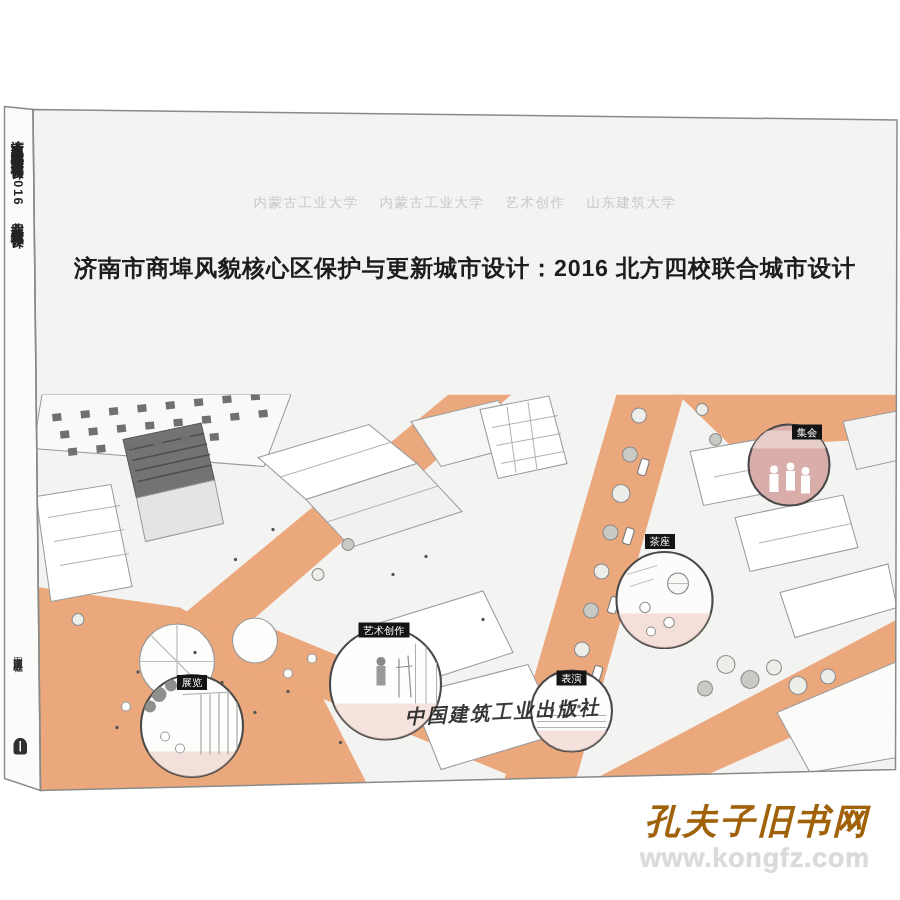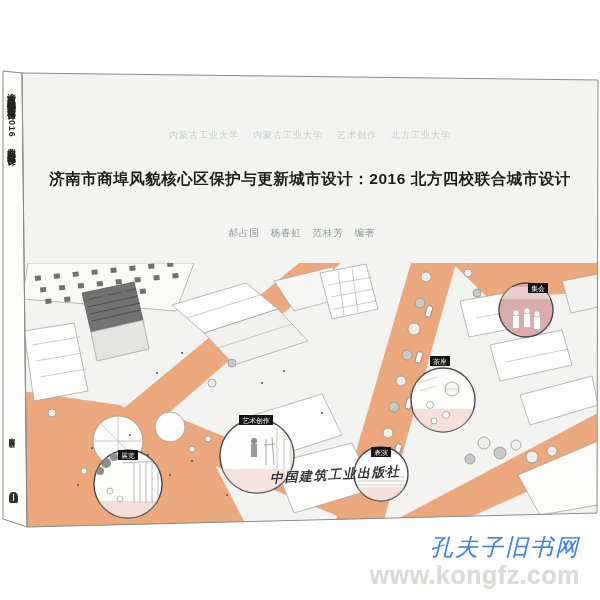--- a/index.html
+++ b/index.html
@@ -58,44 +58,43 @@
     border-radius:45% 45% 2px 2px;
   }
   .spine-logo::after{
     content:"";position:absolute;left:4px;top:2px;width:1px;height:7px;background:#fbfbf9;
   }
   
   #edges{position:absolute;inset:0;pointer-events:none;z-index:5;}
   
   .watermark{right:20px;top:536px;text-align:right;z-index:6;line-height:1;}
   .wm-name{
-    font-family:"DejaVu Serif",serif;font-weight:400;font-style:italic;
-    font-size:23px;color:#3b82f6;letter-spacing:2px;
+    font-family:"DejaVu Serif",serif;font-weight:700;font-style:italic;
+    font-size:23px;color:#a16207;letter-spacing:2px;
     text-shadow:1px 2px 1px #ffffff,0 0 1px #c4c4c2;
   }
   .wm-url{
-    margin-top:4px;font-weight:700;font-size:25px;color:#dadad8;letter-spacing:.5px;
+    margin-top:4px;font-weight:700;font-size:18px;color:#dadad8;letter-spacing:.5px;
     text-shadow:1px 2px 1px #ffffff,0 0 1px #c8c8c6;
   }
   svg text{font-family:"Liberation Sans",sans-serif;}
 </style>
 </head>
 <body>
 
 <div>
 
   <div id="front-cover">
 
     <div class="abs universities">
-      <span>内蒙古工业大学</span><span>内蒙古工业大学</span><span>艺术创作</span><span>北方工业大学</span>
+      <span>内蒙古工业大学</span><span>内蒙古工业大学</span><span>艺术创作</span><span>山东建筑大学</span>
     </div>
 
     <div class="abs cover-title">济南市商埠风貌核心区保护与更新城市设计：2016 北方四校联合城市设计</div>
 
-    <div class="abs cover-authors">郝占国　杨春虹　范桂芳　编著</div>
 
     <svg class="abs illus" viewBox="0 0 576 264">
       <defs>
         <clipPath id="cp1">
             <circle cx="504" cy="47" r="27"></circle>
           </clipPath>
         <clipPath id="cp2">
             <circle cx="421" cy="137" r="32"></circle>
           </clipPath>
         <clipPath id="cp3">

